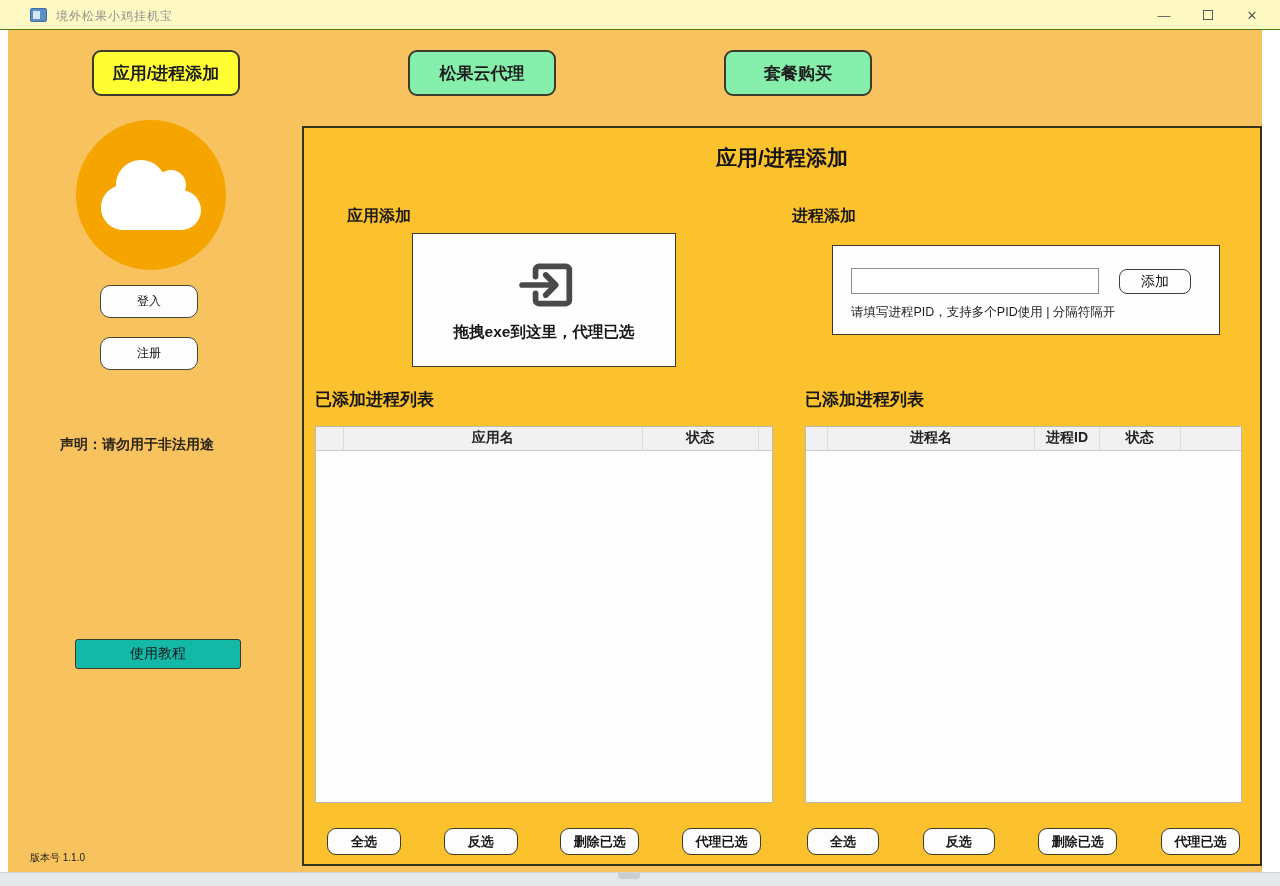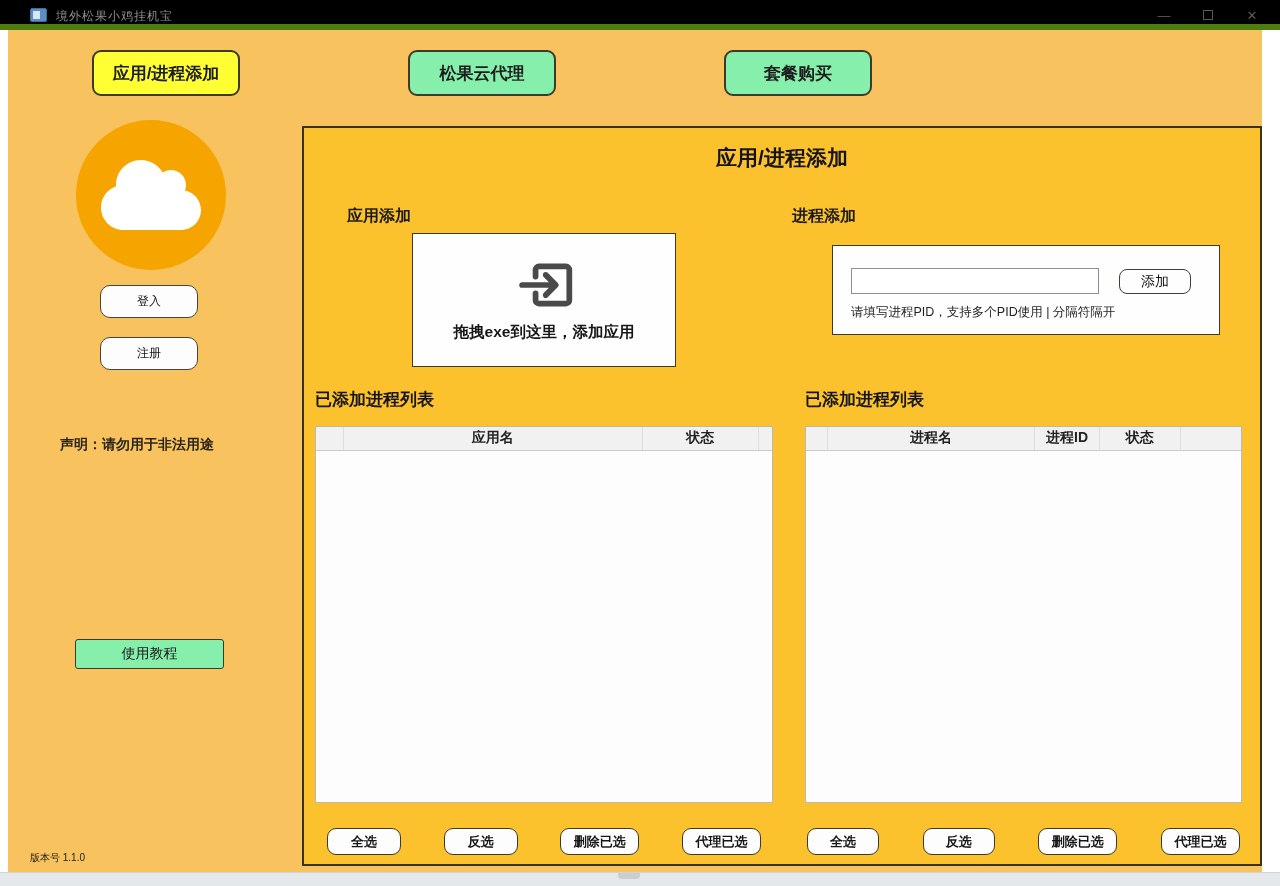--- a/index.html
+++ b/index.html
@@ -1,20 +1,20 @@
 <!DOCTYPE html>
 <html><head>
 <meta charset="utf-8">
 <style>
   * { margin:0; padding:0; box-sizing:border-box; }
   html,body { width:1280px; height:886px; font-family:"Liberation Sans", sans-serif; }
   .desktop { position:relative; width:1280px; height:886px; background:#ffffff; overflow:hidden; }
 
   
-  .titlebar { position:absolute; left:0; top:0; width:1280px; height:30px; background:#000000; border-bottom:6px solid #4d7c0f; }
+  .titlebar { position:absolute; left:0; top:0; width:1280px; height:30px; background:#fef9c3; border-bottom:1px solid #4d7c0f; }
   .win-icon { position:absolute; left:30px; top:8px; width:17px; height:14px; background:#5b8fc3; border:1px solid #3f6e9e; border-radius:2px; }
   .win-icon::after { content:""; position:absolute; left:2px; top:2px; width:7px; height:8px; background:#d7e6f4; }
   .win-title { position:absolute; left:56px; top:8px; font-size:12px; color:#8f8f8f; letter-spacing:1px; }
   .controls { position:absolute; right:6px; top:0; height:30px; display:flex; }
   .ctrl-btn { width:44px; height:30px; display:flex; align-items:center; justify-content:center; color:#5a5a5a; font-size:13px; cursor:default; }
   .max-box { width:10px; height:10px; border:1.2px solid #5a5a5a; display:inline-block; }
 
   
   .app-body { position:absolute; left:8px; top:30px; width:1254px; height:842px; background:#f8c35f; }
   .bottom-strip { position:absolute; left:0; top:872px; width:1280px; height:14px; background:#e4e8ea; border-top:1px solid #cfd4d7; }
@@ -28,21 +28,21 @@
   .nav-1 { left:84px; } .nav-2 { left:400px; } .nav-3 { left:716px; } .nav-4 { left:1032px; }
 
   
   .logo-circle { position:absolute; left:68px; top:90px; width:150px; height:150px; border-radius:50%;
                  background:#f5a400; display:flex; align-items:center; justify-content:center; }
   .side-btn { position:absolute; left:92px; width:98px; height:33px; background:#fdfdfd; border:1.5px solid #45453a;
               border-radius:10px; display:flex; align-items:center; justify-content:center;
               font-size:12px; color:#161616; cursor:pointer; }
   .btn-login { top:255px; } .btn-register { top:307px; }
   .statement { position:absolute; left:52px; top:406px; font-size:14px; font-weight:700; color:#2a2418; }
-  .btn-tutorial { position:absolute; left:67px; top:609px; width:149px; height:30px; background:#86efac; border:1.5px solid #3a3a2e;
+  .btn-tutorial { position:absolute; left:67px; top:609px; width:166px; height:30px; background:#14b8a6; border:1.5px solid #3a3a2e;
                   border-radius:3px; display:flex; align-items:center; justify-content:center; font-size:14px; color:#161616; cursor:pointer; }
   .version { position:absolute; left:22px; top:821px; font-size:10px; color:#22201a; }
 
   
   .panel { position:absolute; left:294px; top:96px; width:960px; height:740px; background:#fcc22d; border:2px solid #35351f; }
   .panel-title { position:absolute; left:0; top:16px; width:100%; text-align:center; font-size:21px; font-weight:700; color:#141414; }
   .section-label { position:absolute; font-size:16px; font-weight:600; color:#1a1a1a; }
   .lbl-app-add { left:43px; top:78px; }
   .lbl-proc-add { left:488px; top:78px; }
 
@@ -116,21 +116,21 @@
       <div class="panel-title">应用/进程添加</div>
 
       <div class="section-label lbl-app-add">应用添加</div>
       <div class="dropzone">
         <svg width="58" height="54" viewBox="0 0 16 16">
           <g fill="#4a4a4a" stroke="#4a4a4a" stroke-width="0.7">
             <path d="M6 3.5a.5.5 0 0 1 .5-.5h8a.5.5 0 0 1 .5.5v9a.5.5 0 0 1-.5.5h-8a.5.5 0 0 1-.5-.5v-2a.5.5 0 0 0-1 0v2A1.5 1.5 0 0 0 6.5 14h8a1.5 1.5 0 0 0 1.5-1.5v-9A1.5 1.5 0 0 0 14.5 2h-8A1.5 1.5 0 0 0 5 3.5v2a.5.5 0 0 0 1 0z"></path>
             <path d="M11.854 8.354a.5.5 0 0 0 0-.708l-3-3a.5.5 0 1 0-.708.708L10.293 7.5H1.5a.5.5 0 0 0 0 1h8.793l-2.147 2.146a.5.5 0 0 0 .708.708z"></path>
           </g>
         </svg>
-        <div class="drop-text">拖拽exe到这里，添加应用</div>
+        <div class="drop-text">拖拽exe到这里，代理已选</div>
       </div>
 
       <div class="section-label lbl-proc-add">进程添加</div>
       <div class="proc-box">
         <input class="pid-input" type="text" value="" style="">
         <div class="btn-add">添加</div>
         <div class="pid-hint">请填写进程PID，支持多个PID使用 | 分隔符隔开</div>
       </div>
 
       <div class="list-title lt-app">已添加进程列表</div>

